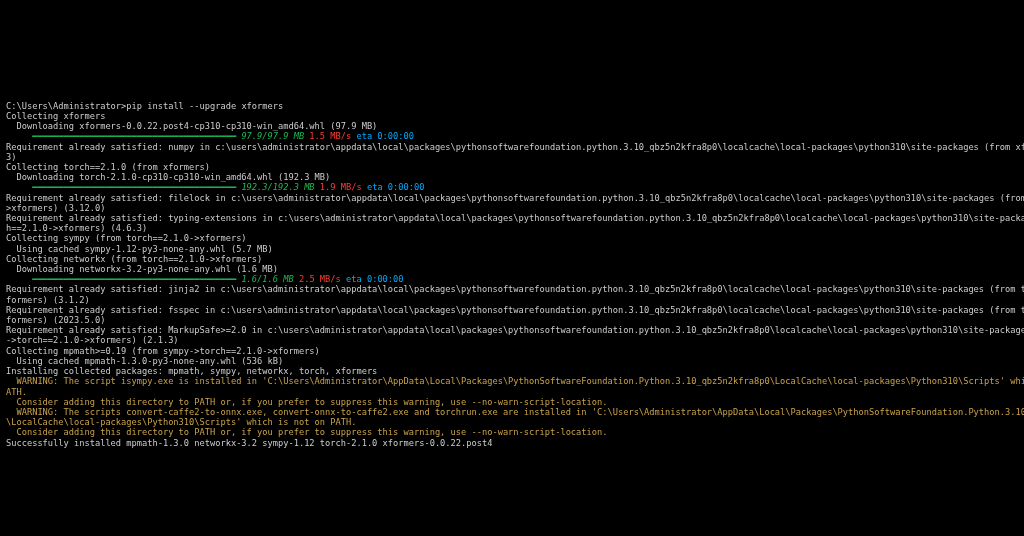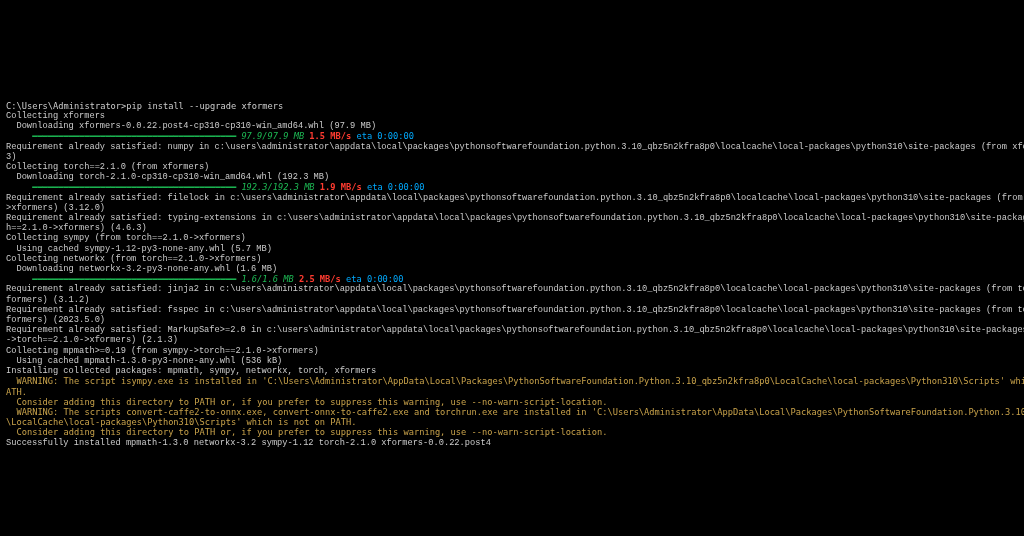--- a/index.html
+++ b/index.html
@@ -15,24 +15,24 @@
     font-size: 8.7px;
     line-height: 10.2px;
     color: #ccc;
     padding: 60px 6px 6px 6px;
     box-sizing: border-box;
     white-space: pre;
   }
   .line   { display: block; white-space: pre; }
   .prompt { color: #ccc; }
   .cmd    { color: #ccc; }
-  .plain  { color: #ccc; font-family: Liberation Mono, monospace; }
+  .plain  { color: #ccc; }
   .bar    { color: #1db954; } 
   .size   { color: #1db954; font-style: italic; } 
-  .speed  { color: #ff3b30; font-weight: bold; } 
+  .speed  { color: #ff3b30; } 
   .eta    { color: #00aaff; } 
   .warn   { color: #c8a24a; }
 </style>
 </head>
 <body>
 
 
 
 <div><span class="line"><span class="prompt">C:\Users\Administrator&gt;</span><span class="cmd">pip install --upgrade xformers</span></span><span class="line plain">Collecting xformers</span><span class="line plain">  Downloading xformers-0.0.22.post4-cp310-cp310-win_amd64.whl (97.9 MB)</span><span class="line"><span class="bar">     ━━━━━━━━━━━━━━━━━━━━━━━━━━━━━━━━━━━━━━━ </span><span class="size">97.9/97.9 MB</span><span class="speed"> 1.5 MB/s</span><span class="eta"> eta 0:00:00</span></span><span class="line plain">Requirement already satisfied: numpy in c:\users\administrator\appdata\local\packages\pythonsoftwarefoundation.python.3.10_qbz5n2kfra8p0\localcache\local-packages\python310\site-packages (from xformers) (1.24.</span><span class="line plain">3)</span><span class="line plain">Collecting torch==2.1.0 (from xformers)</span><span class="line plain">  Downloading torch-2.1.0-cp310-cp310-win_amd64.whl (192.3 MB)</span><span class="line"><span class="bar">     ━━━━━━━━━━━━━━━━━━━━━━━━━━━━━━━━━━━━━━━ </span><span class="size">192.3/192.3 MB</span><span class="speed"> 1.9 MB/s</span><span class="eta"> eta 0:00:00</span></span><span class="line plain">Requirement already satisfied: filelock in c:\users\administrator\appdata\local\packages\pythonsoftwarefoundation.python.3.10_qbz5n2kfra8p0\localcache\local-packages\python310\site-packages (from torch==2.1.0-</span><span class="line plain">&gt;xformers) (3.12.0)</span><span class="line plain">Requirement already satisfied: typing-extensions in c:\users\administrator\appdata\local\packages\pythonsoftwarefoundation.python.3.10_qbz5n2kfra8p0\localcache\local-packages\python310\site-packages (from torc</span><span class="line plain">h==2.1.0-&gt;xformers) (4.6.3)</span><span class="line plain">Collecting sympy (from torch==2.1.0-&gt;xformers)</span><span class="line plain">  Using cached sympy-1.12-py3-none-any.whl (5.7 MB)</span><span class="line plain">Collecting networkx (from torch==2.1.0-&gt;xformers)</span><span class="line plain">  Downloading networkx-3.2-py3-none-any.whl (1.6 MB)</span><span class="line"><span class="bar">     ━━━━━━━━━━━━━━━━━━━━━━━━━━━━━━━━━━━━━━━ </span><span class="size">1.6/1.6 MB</span><span class="speed"> 2.5 MB/s</span><span class="eta"> eta 0:00:00</span></span><span class="line plain">Requirement already satisfied: jinja2 in c:\users\administrator\appdata\local\packages\pythonsoftwarefoundation.python.3.10_qbz5n2kfra8p0\localcache\local-packages\python310\site-packages (from torch==2.1.0-&gt;x</span><span class="line plain">formers) (3.1.2)</span><span class="line plain">Requirement already satisfied: fsspec in c:\users\administrator\appdata\local\packages\pythonsoftwarefoundation.python.3.10_qbz5n2kfra8p0\localcache\local-packages\python310\site-packages (from torch==2.1.0-&gt;x</span><span class="line plain">formers) (2023.5.0)</span><span class="line plain">Requirement already satisfied: MarkupSafe&gt;=2.0 in c:\users\administrator\appdata\local\packages\pythonsoftwarefoundation.python.3.10_qbz5n2kfra8p0\localcache\local-packages\python310\site-packages (from jinja2</span><span class="line plain">-&gt;torch==2.1.0-&gt;xformers) (2.1.3)</span><span class="line plain">Collecting mpmath&gt;=0.19 (from sympy-&gt;torch==2.1.0-&gt;xformers)</span><span class="line plain">  Using cached mpmath-1.3.0-py3-none-any.whl (536 kB)</span><span class="line plain">Installing collected packages: mpmath, sympy, networkx, torch, xformers</span><span class="line warn">  WARNING: The script isympy.exe is installed in 'C:\Users\Administrator\AppData\Local\Packages\PythonSoftwareFoundation.Python.3.10_qbz5n2kfra8p0\LocalCache\local-packages\Python310\Scripts' which is not on P</span><span class="line warn">ATH.</span><span class="line warn">  Consider adding this directory to PATH or, if you prefer to suppress this warning, use --no-warn-script-location.</span><span class="line warn">  WARNING: The scripts convert-caffe2-to-onnx.exe, convert-onnx-to-caffe2.exe and torchrun.exe are installed in 'C:\Users\Administrator\AppData\Local\Packages\PythonSoftwareFoundation.Python.3.10_qbz5n2kfra8p0</span><span class="line warn">\LocalCache\local-packages\Python310\Scripts' which is not on PATH.</span><span class="line warn">  Consider adding this directory to PATH or, if you prefer to suppress this warning, use --no-warn-script-location.</span><span class="line plain">Successfully installed mpmath-1.3.0 networkx-3.2 sympy-1.12 torch-2.1.0 xformers-0.0.22.post4</span></div>
 

